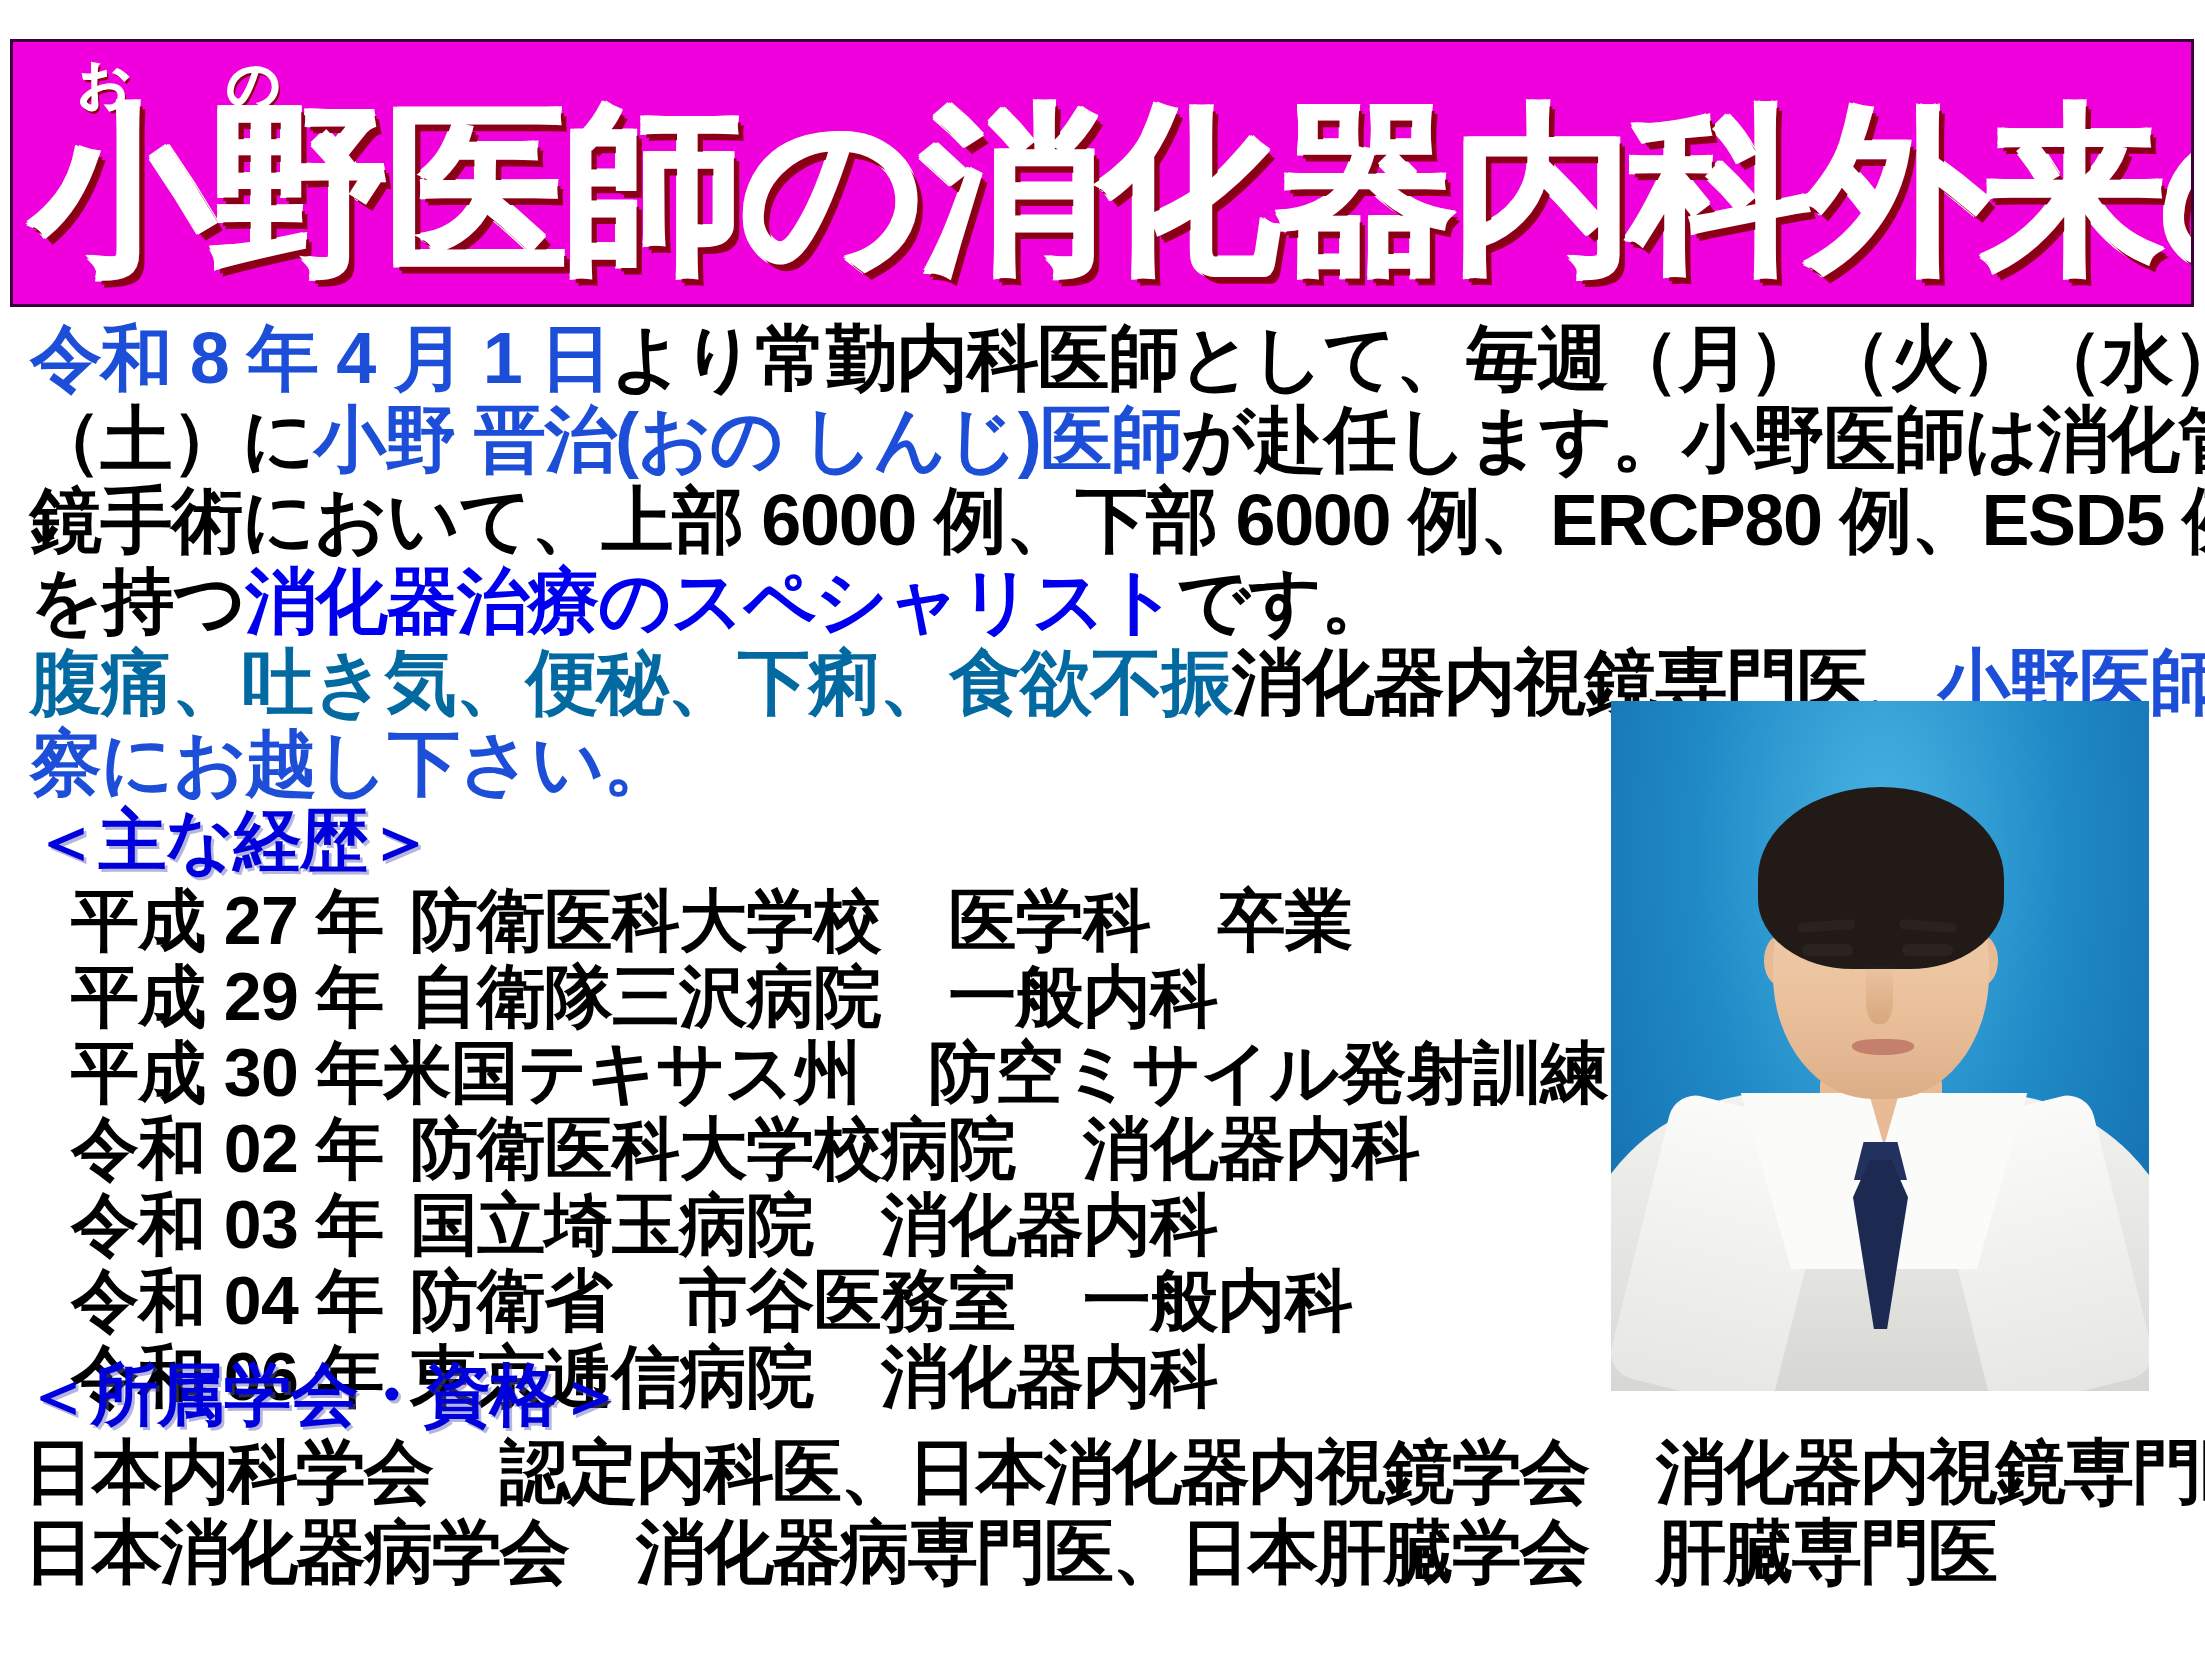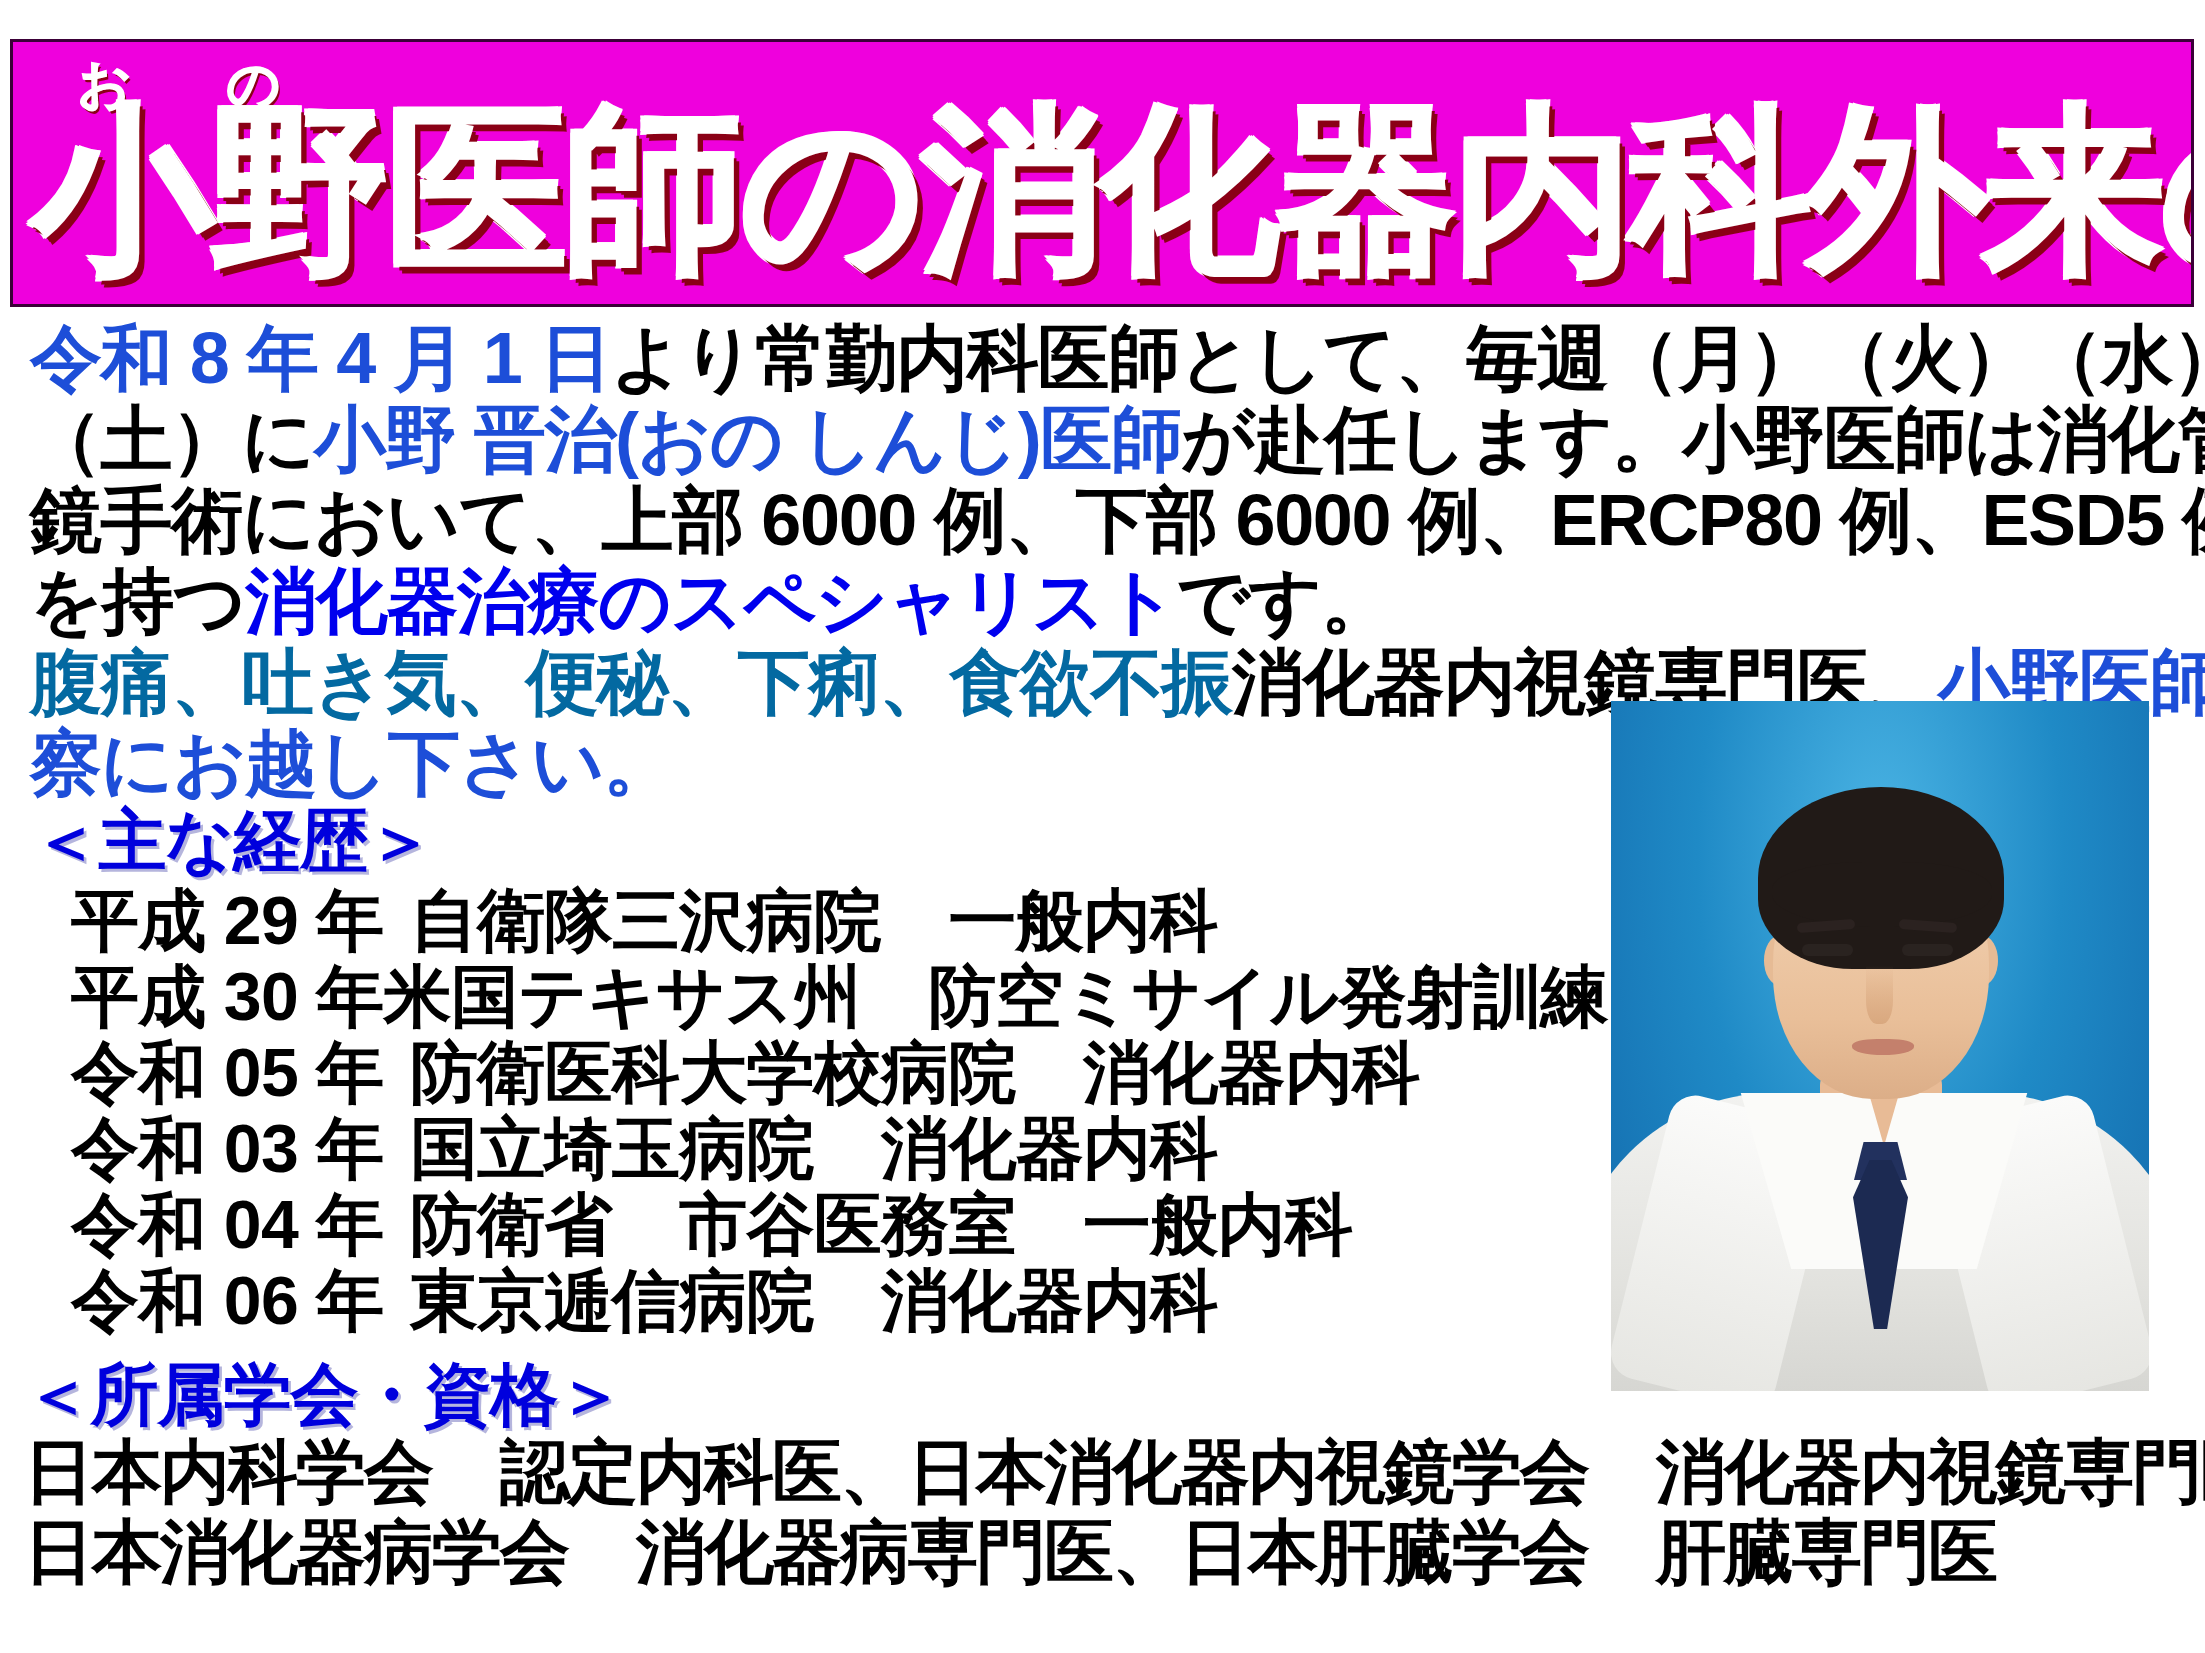--- a/index.html
+++ b/index.html
@@ -267,29 +267,33 @@
   </div>
   <div class="para-line">
     <span class="c-red">察にお越し下さい。</span>
   </div>
 </div>
 
 <div class="career-block">
   <div class="section-heading">＜主な経歴＞</div>
   <div class="career-list">
     <div class="career-row">
+      <span class="career-year">平成 27 年</span>
+      <span class="career-desc">防衛医科大学校　医学科　卒業</span>
+    </div>
+    <div class="career-row">
       <span class="career-year">平成 29 年</span>
       <span class="career-desc">自衛隊三沢病院　一般内科</span>
     </div>
     <div class="career-row">
       <span class="career-year">平成 30 年</span>
       <span class="career-desc">米国テキサス州　防空ミサイル発射訓練</span>
     </div>
     <div class="career-row">
-      <span class="career-year">令和 05 年</span>
+      <span class="career-year">令和 02 年</span>
       <span class="career-desc">防衛医科大学校病院　消化器内科</span>
     </div>
     <div class="career-row">
       <span class="career-year">令和 03 年</span>
       <span class="career-desc">国立埼玉病院　消化器内科</span>
     </div>
     <div class="career-row">
       <span class="career-year">令和 04 年</span>
       <span class="career-desc">防衛省　市谷医務室　一般内科</span>
     </div>

